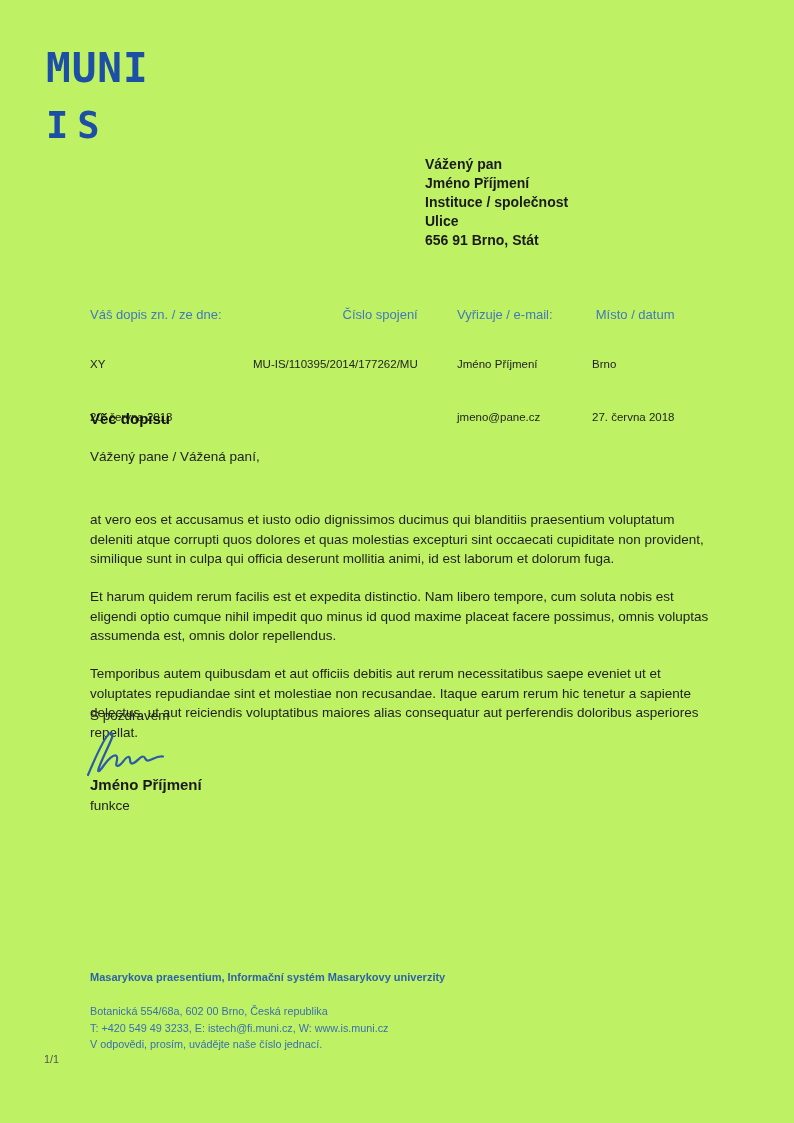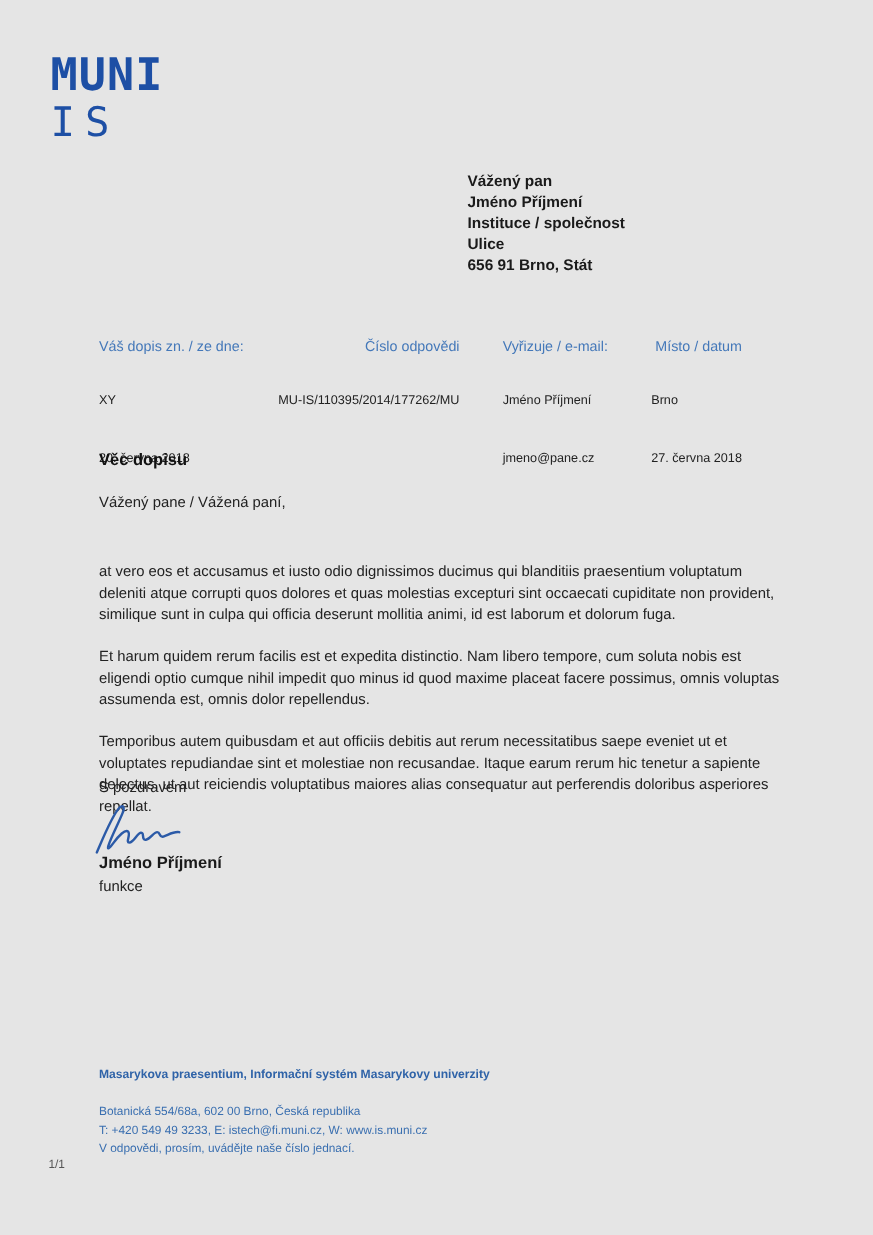--- a/index.html
+++ b/index.html
@@ -4,33 +4,33 @@
 <style>
   * { margin: 0; padding: 0; box-sizing: border-box; }
   html, body { background: #ffffff; }
   body {
     width: 794px; height: 1123px;
     font-family: "Liberation Sans", sans-serif;
     color: #1f1f1f;
     position: relative;
     overflow: hidden;
   }
-  .page { position: absolute; inset: 0; background: #e5e5e5; }
+  .page { position: absolute; inset: 0; background: #bef264; }
 
   
   .logo { position: absolute; left: 46px; top: 48px; color: #1d4fa5; }
   .logo-line1 {
     font-family: "DejaVu Sans Mono", monospace;
     font-weight: bold; font-size: 41px; line-height: 1;
     letter-spacing: 1px; white-space: nowrap;
   }
   .logo-line2 {
     font-family: "DejaVu Sans Mono", monospace;
-    font-weight: 400; font-size: 37px; line-height: 1;
-    letter-spacing: 9px; margin-top: 4px; white-space: nowrap;
+    font-weight: 700; font-size: 37px; line-height: 1;
+    letter-spacing: 9px; margin-top: 18px; white-space: nowrap;
   }
 
   
   .recipient {
     position: absolute; left: 425px; top: 155px;
     font-size: 14px; font-weight: bold; line-height: 19px; color: #1a1a1a;
   }
 
   
   .ref-grid { position: absolute; left: 90px; top: 308px; width: 640px; height: 70px; }
@@ -83,21 +83,21 @@
 
   <div class="ref-grid">
     <div class="ref-col ref-col-0">
       <div class="ref-label">Váš dopis zn. / ze dne:</div>
       <div class="ref-values">
         <div class="ref-value">XY</div>
         <div class="ref-value">20. června 2018</div>
       </div>
     </div>
     <div class="ref-col ref-col-1">
-      <div class="ref-label">Číslo odpovědi</div>
+      <div class="ref-label">Číslo spojení</div>
       <div class="ref-values">
         <div class="ref-value">MU-IS/110395/2014/177262/MU</div>
       </div>
     </div>
     <div class="ref-col ref-col-2">
       <div class="ref-label">Vyřizuje / e-mail:</div>
       <div class="ref-values">
         <div class="ref-value">Jméno Příjmení</div>
         <div class="ref-value">jmeno@pane.cz</div>
       </div>

